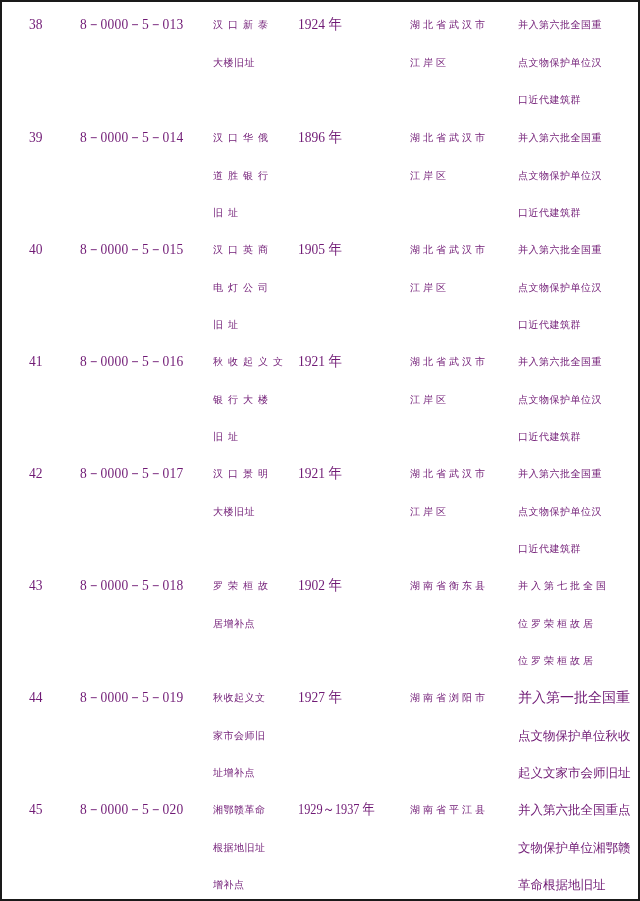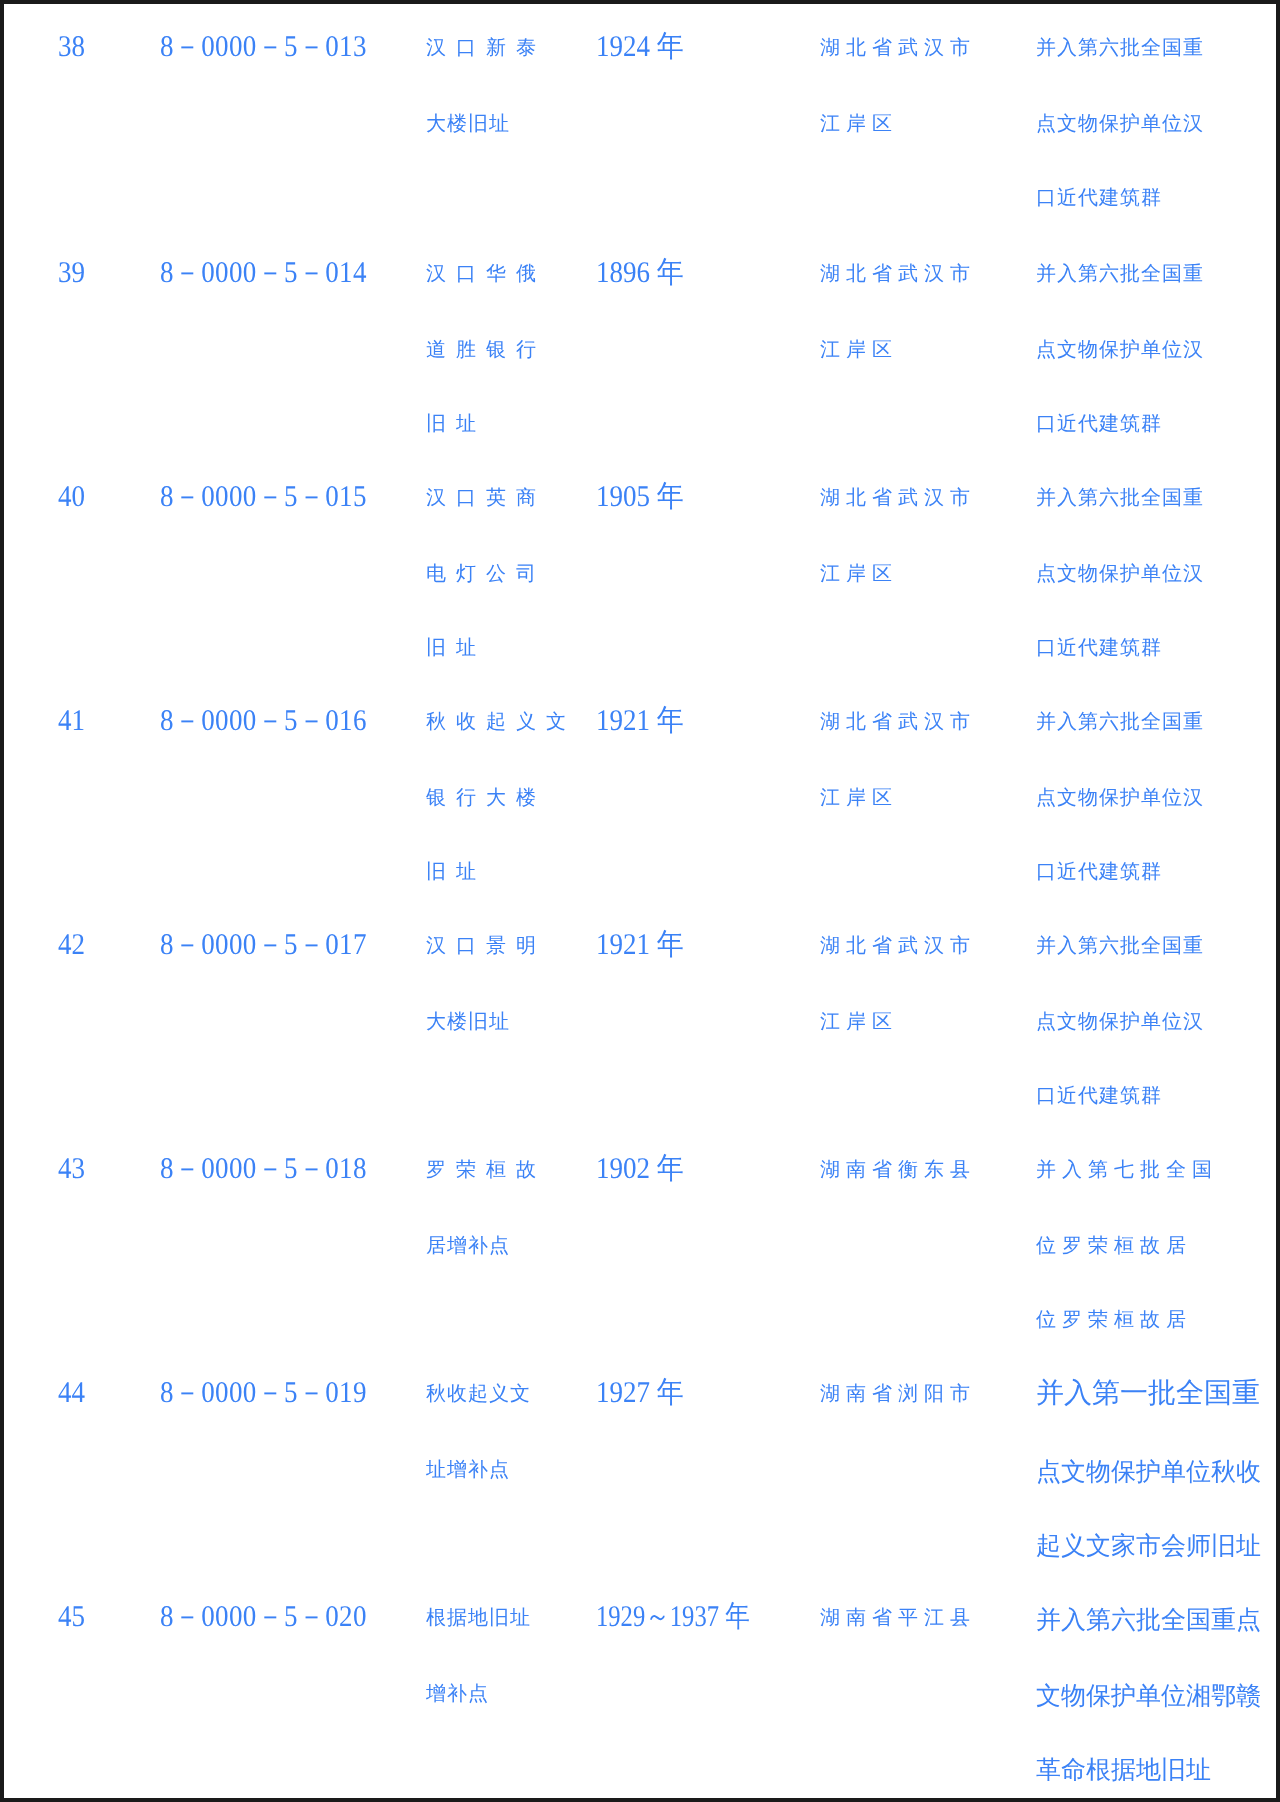--- a/index.html
+++ b/index.html
@@ -12,21 +12,21 @@
       height: 901px;
       overflow: hidden;
     }
     .page {
       position: relative;
       width: 640px;
       height: 901px;
       box-sizing: border-box;
       border: 2px solid #1a1a1a;
       background: #ffffff;
-      color: #3b82f6;
+      color: #701a75;
       font-family: "DejaVu Serif", "Liberation Serif", serif;
     }
     .row {
       position: absolute;
       left: 0;
       width: 636px;
     }
     .cell {
       position: absolute;
       top: 0;
@@ -170,37 +170,39 @@
       <span class="line mid">位罗荣桓故居</span>
       <span class="line mid">位罗荣桓故居</span>
     </div>
   </div>
 
   <div class="row" style="top:677px;">
     <span class="cell c-no num">44</span>
     <span class="cell c-code num">8－0000－5－019</span>
     <div class="cell c-name">
       <span class="line tight">秋收起义文</span>
+      <span class="line tight">家市会师旧</span>
       <span class="line tight">址增补点</span>
     </div>
     <span class="cell c-year num">1927 年</span>
     <div class="cell c-loc">
       <span class="line mid">湖南省浏阳市</span>
     </div>
     <div class="cell c-note" style="font-size:12.5px;">
       <span class="line" style="font-size:14px;">并入第一批全国重</span>
       <span class="line">点文物保护单位秋收</span>
       <span class="line">起义文家市会师旧址</span>
     </div>
   </div>
 
   <div class="row" style="top:789px;">
     <span class="cell c-no num">45</span>
     <span class="cell c-code num">8－0000－5－020</span>
     <div class="cell c-name">
+      <span class="line tight">湘鄂赣革命</span>
       <span class="line tight">根据地旧址</span>
       <span class="line tight">增补点</span>
     </div>
     <span class="cell c-year num" style="transform:scaleX(0.82);">1929～1937 年</span>
     <div class="cell c-loc">
       <span class="line mid">湖南省平江县</span>
     </div>
     <div class="cell c-note" style="font-size:12.5px;">
       <span class="line">并入第六批全国重点</span>
       <span class="line">文物保护单位湘鄂赣</span>

